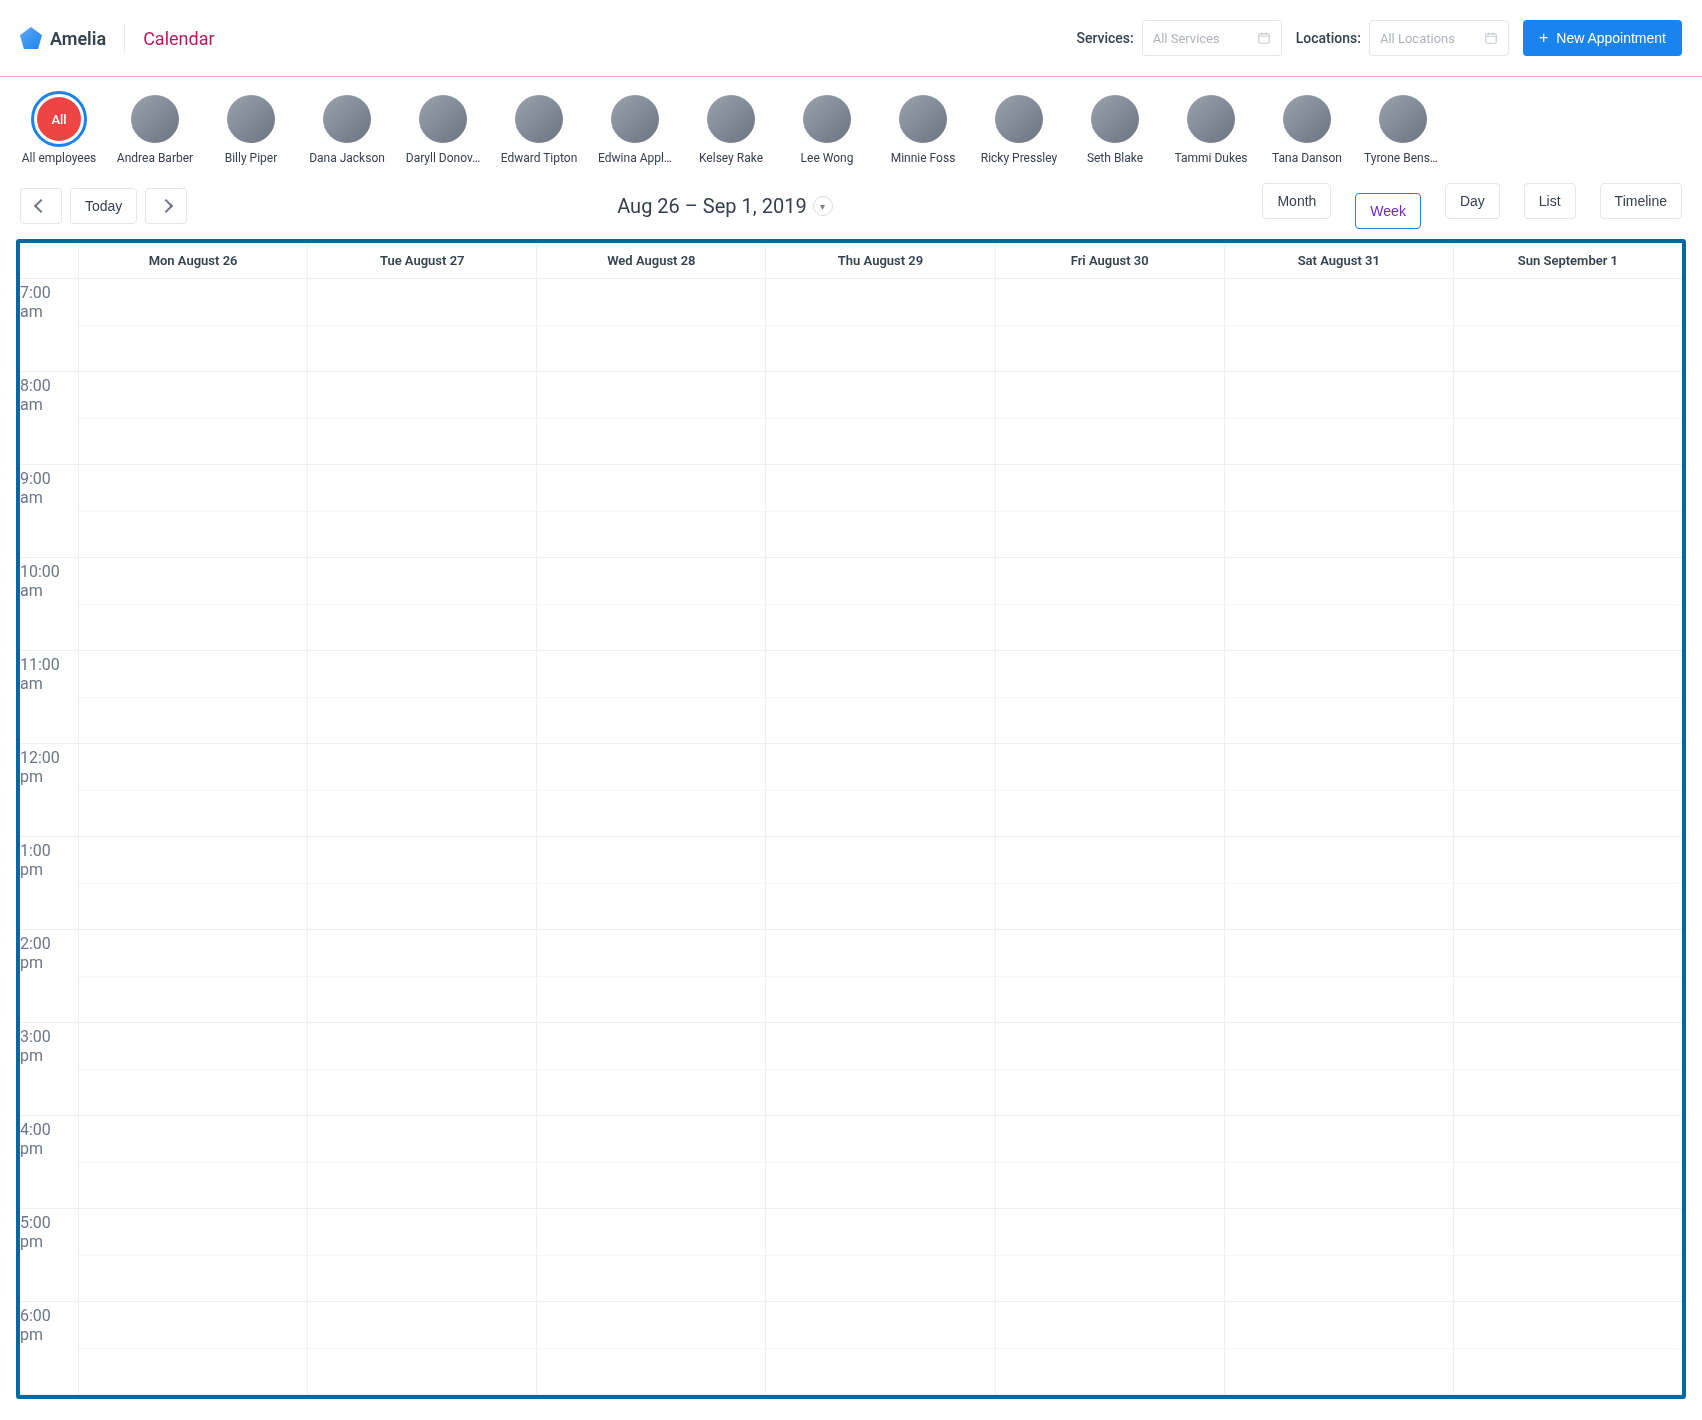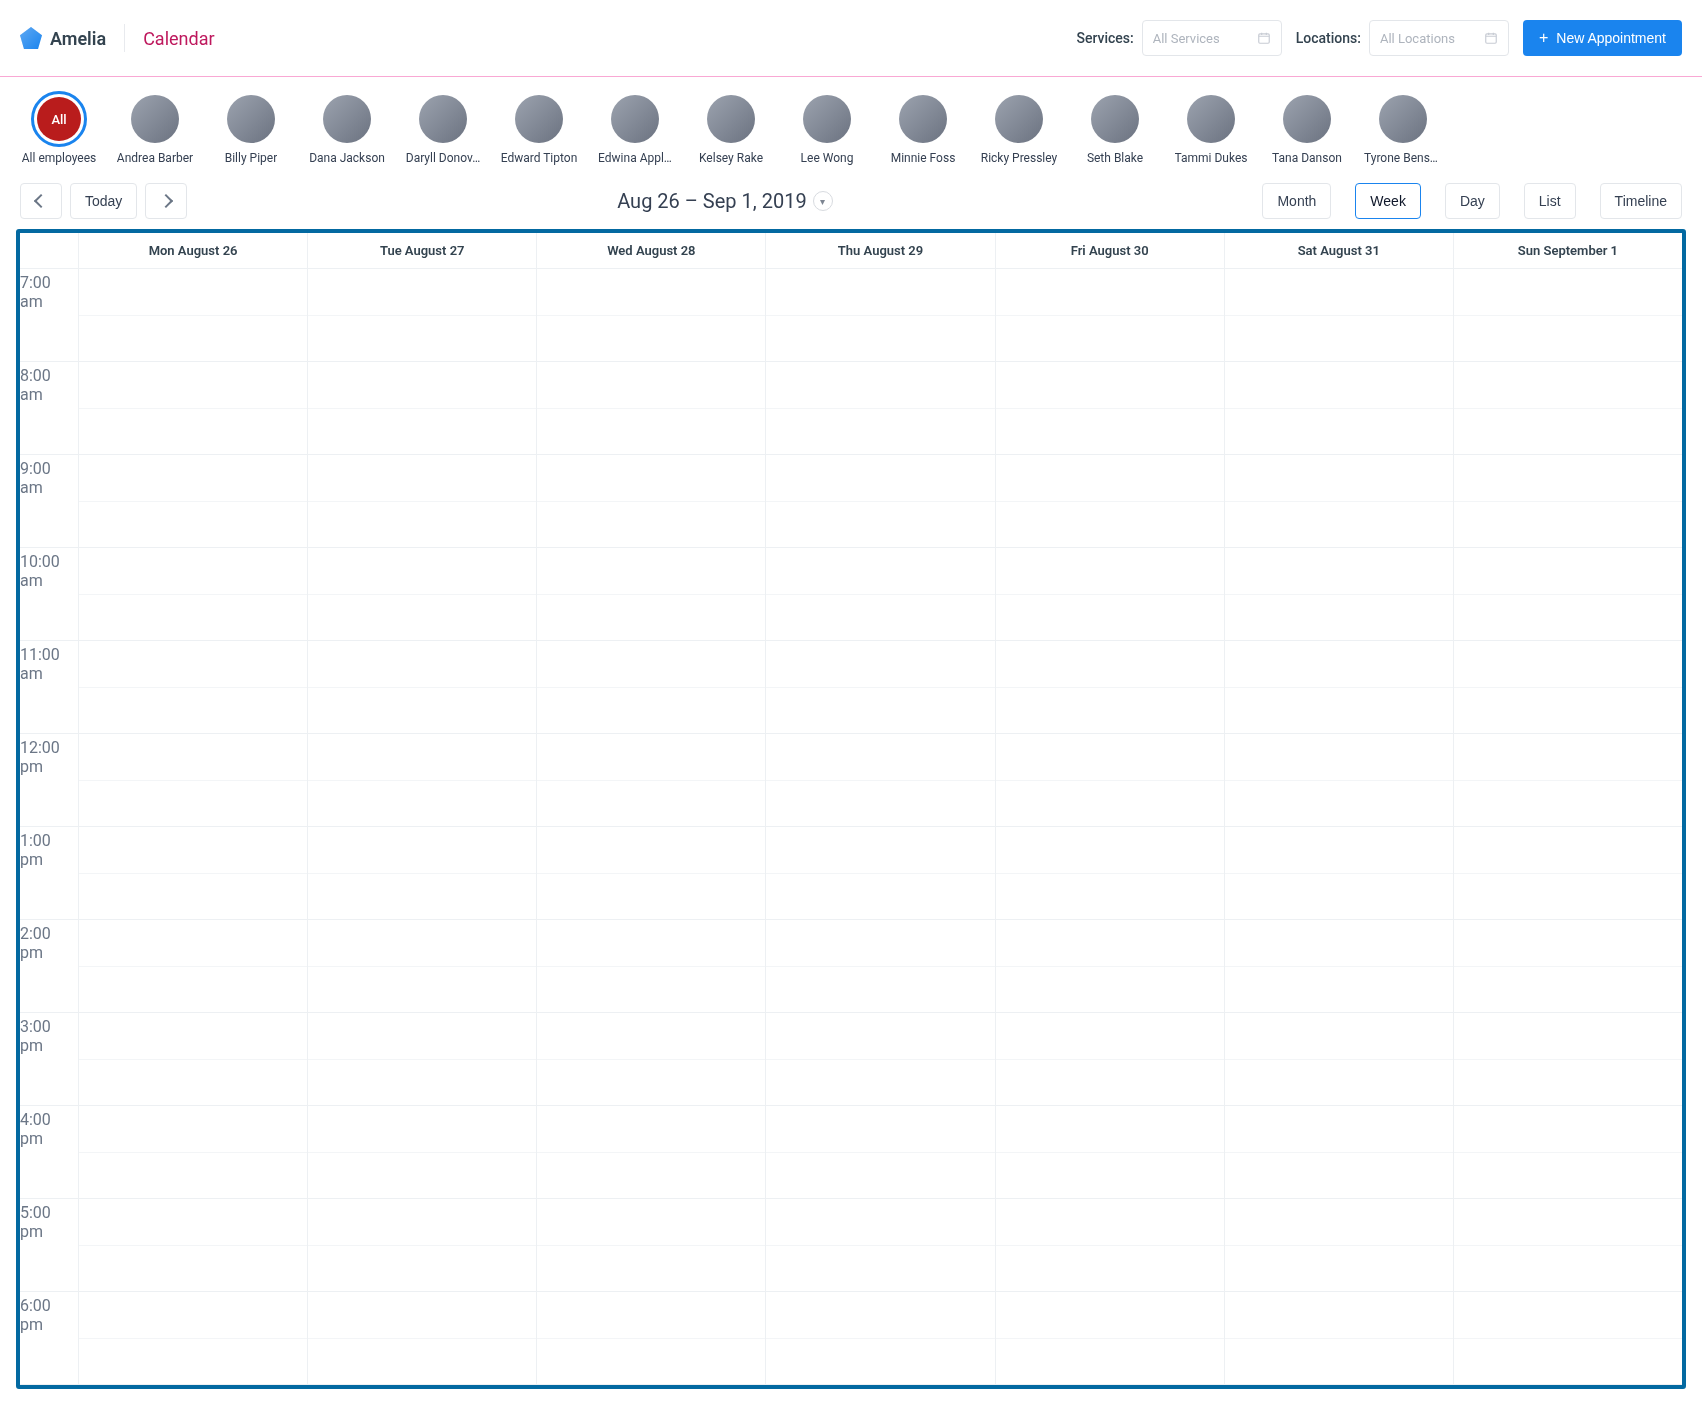--- a/index.html
+++ b/index.html
@@ -19,35 +19,35 @@
 .select-placeholder { color: #aeb4bd; font-size: 13px; }
 .cal-icon { width: 14px; height: 14px; color: #c8ccd4; }
 .btn-primary { background: #1a84ee; color: #fff; border: none; border-radius: 4px; height: 36px; padding: 0 16px; display: flex; align-items: center; gap: 8px; font-size: 14px; font-weight: 500; cursor: pointer; }
 .plus-icon { font-size: 16px; line-height: 1; }
 
 
 .employees-row { display: flex; gap: 18px; padding: 18px 20px 4px 20px; overflow-x: auto; }
 .employee { display: flex; flex-direction: column; align-items: center; gap: 8px; width: 78px; cursor: pointer; flex-shrink: 0; }
 .avatar-wrap { width: 48px; height: 48px; border-radius: 50%; display: flex; align-items: center; justify-content: center; }
 .avatar-wrap.selected { width: 56px; height: 56px; border: 3px solid #1a84ee; padding: 2px; margin-top: -4px; margin-bottom: -4px; }
-.avatar { width: 48px; height: 48px; border-radius: 50%; background: #b91c1c; color: #fff; display:flex;align-items:center;justify-content:center; font-size: 14px; font-weight: 500; overflow: hidden; }
+.avatar { width: 48px; height: 48px; border-radius: 50%; background: #ef4444; color: #fff; display:flex;align-items:center;justify-content:center; font-size: 14px; font-weight: 500; overflow: hidden; }
 .avatar-wrap.selected .avatar { width: 44px; height: 44px; font-size: 13px; }
 .avatar.img { background: linear-gradient(135deg, #9ca3af, #6b7280); }
 .employee-name { font-size: 12px; color: #354052; text-align: center; white-space: nowrap; overflow: hidden; text-overflow: ellipsis; max-width: 78px; }
 
 
 .toolbar { display: flex; align-items: center; padding: 14px 20px 10px 20px; }
 .nav-group { display: flex; gap: 8px; }
 .btn-outline { height: 36px; min-width: 42px; padding: 0 14px; border: 1px solid #e3e6ea; background: #fff; border-radius: 4px; color: #354052; font-size: 14px; cursor: pointer; display: flex; align-items: center; justify-content: center; }
 .btn-outline.icon-only { padding: 0; width: 42px; }
 .toolbar-center { flex: 1; display: flex; justify-content: center; align-items: center; gap: 6px; }
 .date-range { font-size: 20px; color: #354052; font-weight: 400; }
 .date-pick { width: 20px; height: 20px; border: 1px solid #d8dbe0; border-radius: 50%; display: flex; align-items: center; justify-content: center; cursor: pointer; color: #7d8592; font-size: 10px; }
 .view-group { display: flex; gap: 24px; }
-.btn-outline.active { border-color: #1a84ee; color: #0f172a; }
+.btn-outline.active { border-color: #1a84ee; color: #6d28d9; margin-top: 10px; }
 
 
 .calendar { border: 4px solid #0369a1; border-radius: 3px; margin: 0 16px 16px 16px; overflow: hidden;}
 .cal-head { display: grid; grid-template-columns: 58px repeat(7, 1fr); border-bottom: 1px solid #edf0f3; }
 .cal-head-cell { padding: 10px 6px; text-align: center; font-size: 13px; font-weight: 600; color: #33434f; border-left: 1px solid #edf0f3; }
 .cal-head-cell:first-child { border-left: none; }
 .cal-body { display: grid; grid-template-columns: 58px repeat(7, 1fr); }
 .time-col { }
 .time-slot { height: 93px; border-bottom: 1px solid #edf0f3; position: relative; }
 .time-label { position: absolute; top: 4px; right: 6px; font-size: 16px; color: #6b7686; }

